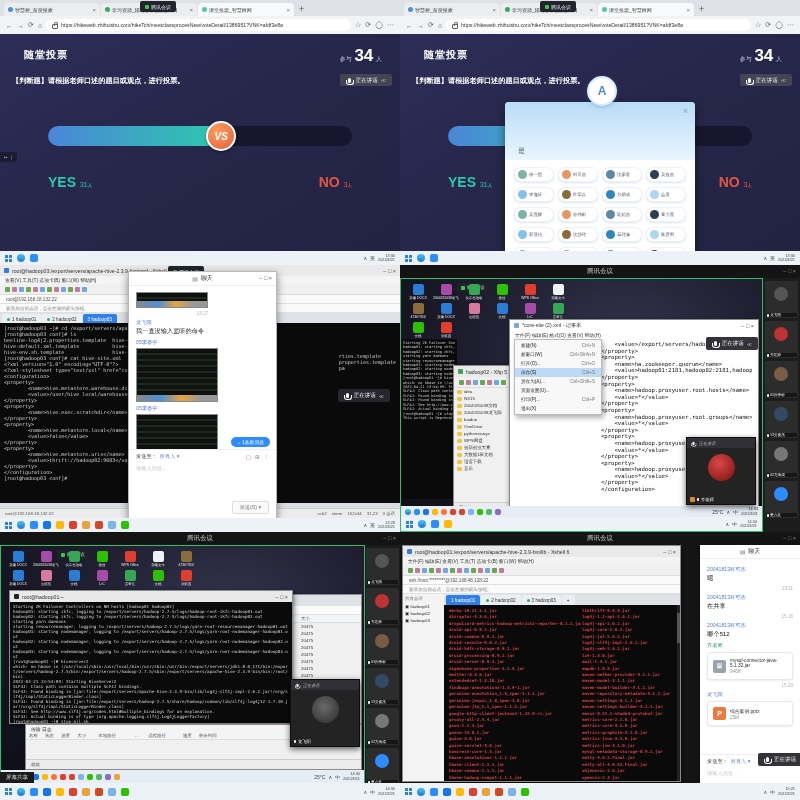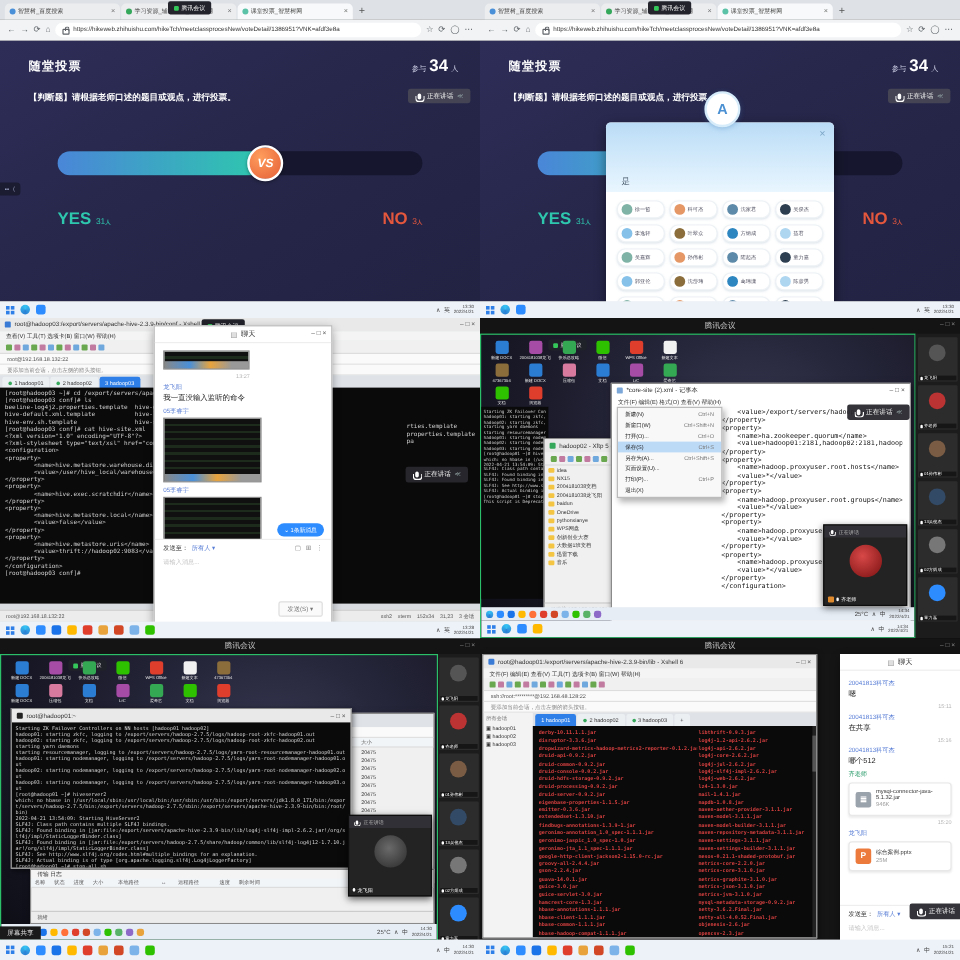--- a/index.html
+++ b/index.html
@@ -26,22 +26,22 @@
 .navbar{height:18px;background:#f1f3f4;display:flex;align-items:center;gap:4px;padding:0 6px;font-size:7px;color:#5f6368}
 .urlpill{flex:1;height:12px;background:#fff;border-radius:6px;display:flex;align-items:center;gap:3px;padding:0 6px;font-size:5.2px;color:#333;overflow:hidden;white-space:nowrap}
 .lock{width:4px;height:3px;border:1px solid #5f6368;border-radius:1px;position:relative;margin-top:2px;flex:none}
 .lock:before{content:"";position:absolute;top:-3px;left:.5px;width:2.5px;height:3px;border:1px solid #5f6368;border-bottom:none;border-radius:2px 2px 0 0}
 .nico{font-size:7px;color:#5f6368}
 
 
 .votebody{position:relative;height:217px;background:linear-gradient(150deg,#2d2d58 0%,#27274b 45%,#222243 100%);color:#fff}
 .vtitle{position:absolute;left:24px;top:14px;font-size:10px;font-weight:bold;letter-spacing:1px}
 .vpart{position:absolute;right:18px;top:12px;font-size:6px;color:#cfd2e8}
-.vpart b{font-size:14px;color:#fff;margin:0 1px}
-.vq{position:absolute;left:24px;top:42px;font-size:7.2px;font-weight:bold}
+.vpart b{font-size:17px;color:#fff;margin:0 1px}
+.vq{position:absolute;left:12px;top:42px;font-size:7.2px;font-weight:bold}
 .speakpill{position:absolute;right:8px;top:40px;height:12px;background:rgba(70,70,86,.92);border-radius:2px;display:flex;align-items:center;gap:3px;padding:0 6px;font-size:5.5px;color:#eee}
 .micico{width:3px;height:5px;background:#fff;border-radius:1.5px;position:relative;margin:0 2px;flex:none}
 .micico:after{content:"";position:absolute;left:-1.7px;top:2px;width:5.5px;height:4px;border:.8px solid #fff;border-top:none;border-radius:0 0 3px 3px}
 .wav{color:#9aa;font-size:5px}
 .vsbar{position:absolute;left:48px;top:92px;width:304px;height:20px;background:#16162e;border-radius:10px}
 .vsfill{position:absolute;left:0;top:0;height:100%;width:56%;border-radius:10px 0 0 10px;background:linear-gradient(90deg,#4a86d8,#2ec7ae)}
 .vsorange{position:absolute;left:56%;top:0;height:100%;width:14px;background:#e8734a}
 .vsbadge{position:absolute;left:calc(56% - 12px);top:-5px;width:26px;height:26px;border-radius:50%;background:radial-gradient(circle at 35% 30%,#ff9d5c,#e45f38);border:2px solid #fff;display:flex;align-items:center;justify-content:center;font-style:italic;font-weight:bold;font-size:10px;color:#fff;box-shadow:0 1px 3px rgba(0,0,0,.4)}
 .yeslab{position:absolute;left:48px;top:140px;font-size:14px;font-weight:bold;color:#2ec7ae}
 .nolab{position:absolute;right:48px;top:140px;font-size:14px;font-weight:bold;color:#e4573d}

